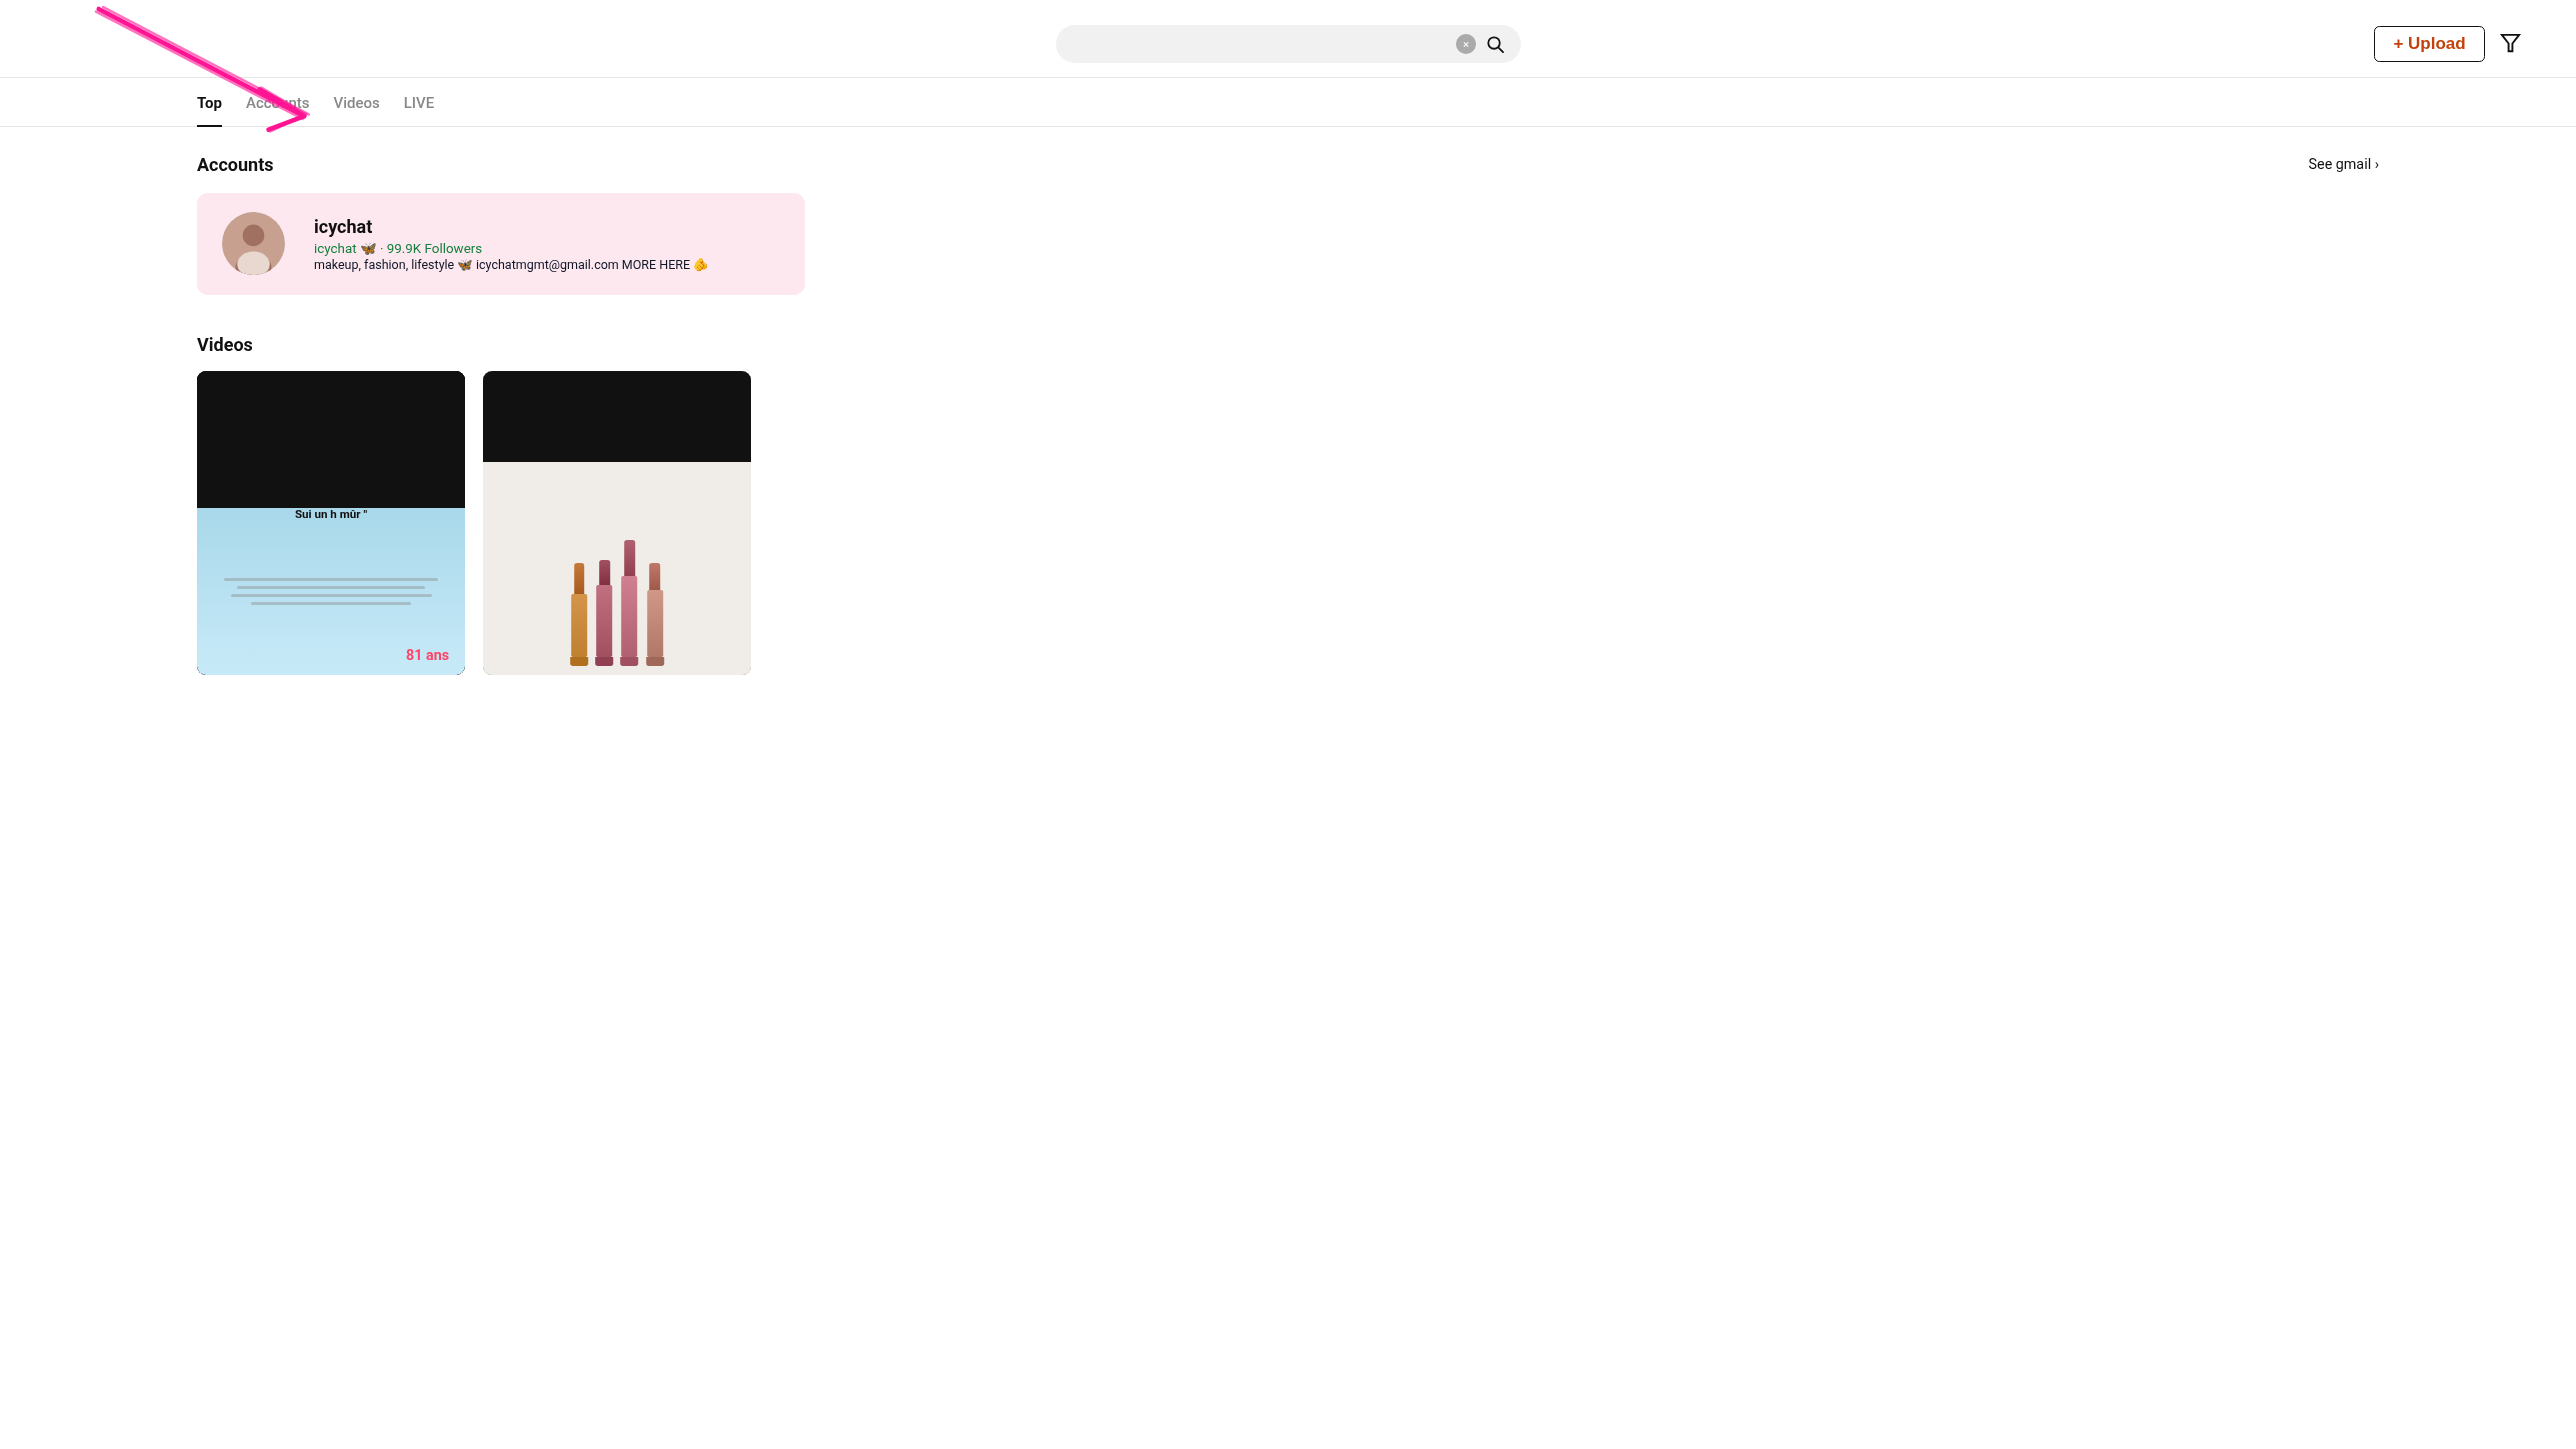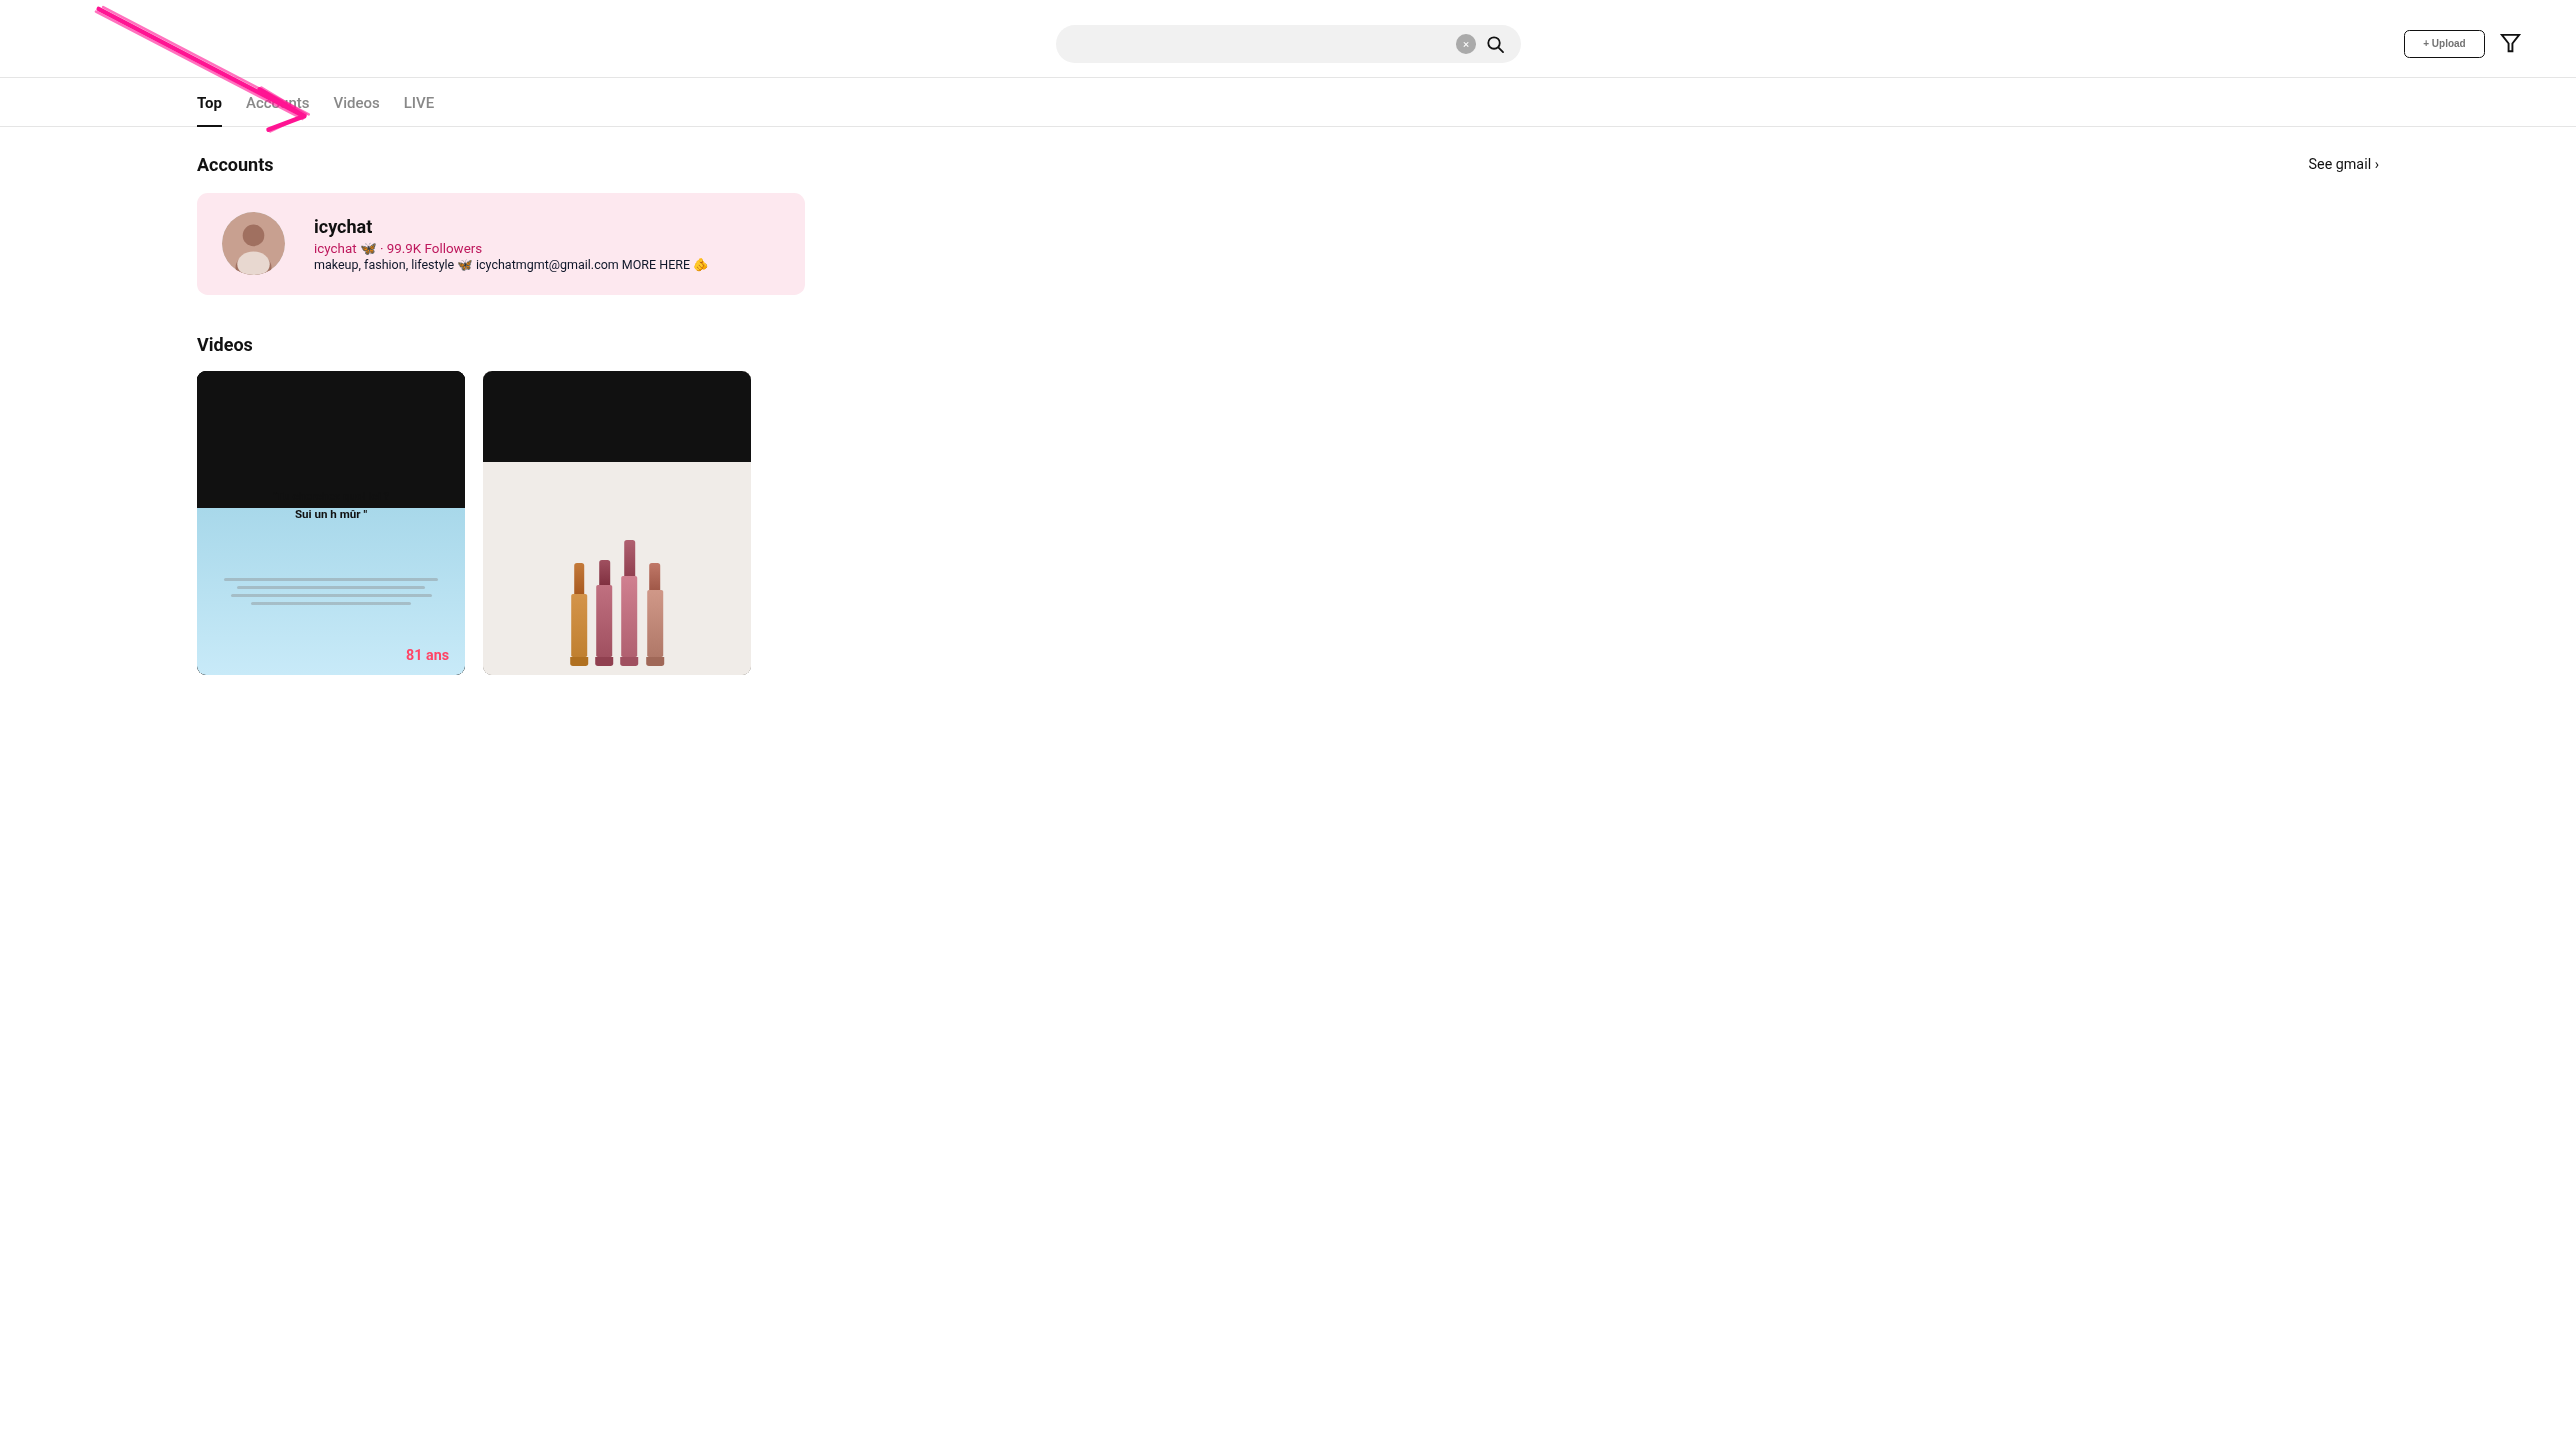--- a/index.html
+++ b/index.html
@@ -71,24 +71,24 @@
     }
 
     .upload-btn {
       display: flex;
       align-items: center;
       gap: 5.4px;
       border: 1.3px solid #111;
       background: #fff;
       border-radius: 5.4px;
       padding: 7.2px 18px;
-      font-size: 10px;
+      font-size: 17px;
       font-weight: 600;
       cursor: pointer;
-      color: #737373;
+      color: #c2410c;
     }
 
     .filter-btn {
       background: none;
       border: none;
       cursor: pointer;
       display: flex;
       align-items: center;
     }
 
@@ -179,21 +179,21 @@
 
     .account-name {
       font-size: 18px;
       font-weight: 700;
       color: #111;
       margin-bottom: 3.6px;
     }
 
     .account-meta {
       font-size: 13.4px;
-      color: #be185d;
+      color: #15803d;
       margin-bottom: 1px;
     }
 
     .account-bio {
       font-size: 12.5px;
       color: #0f172a;
     }
 
     
     .videos-section {

